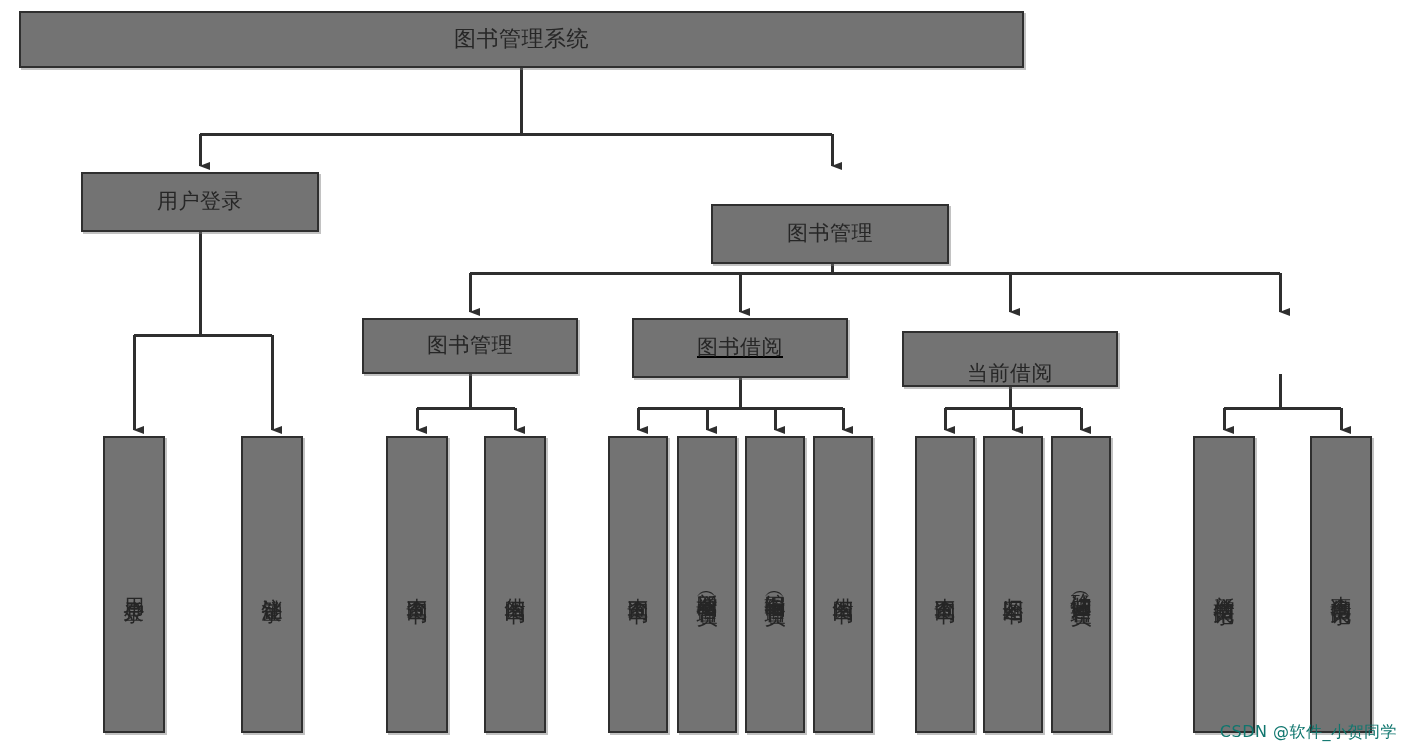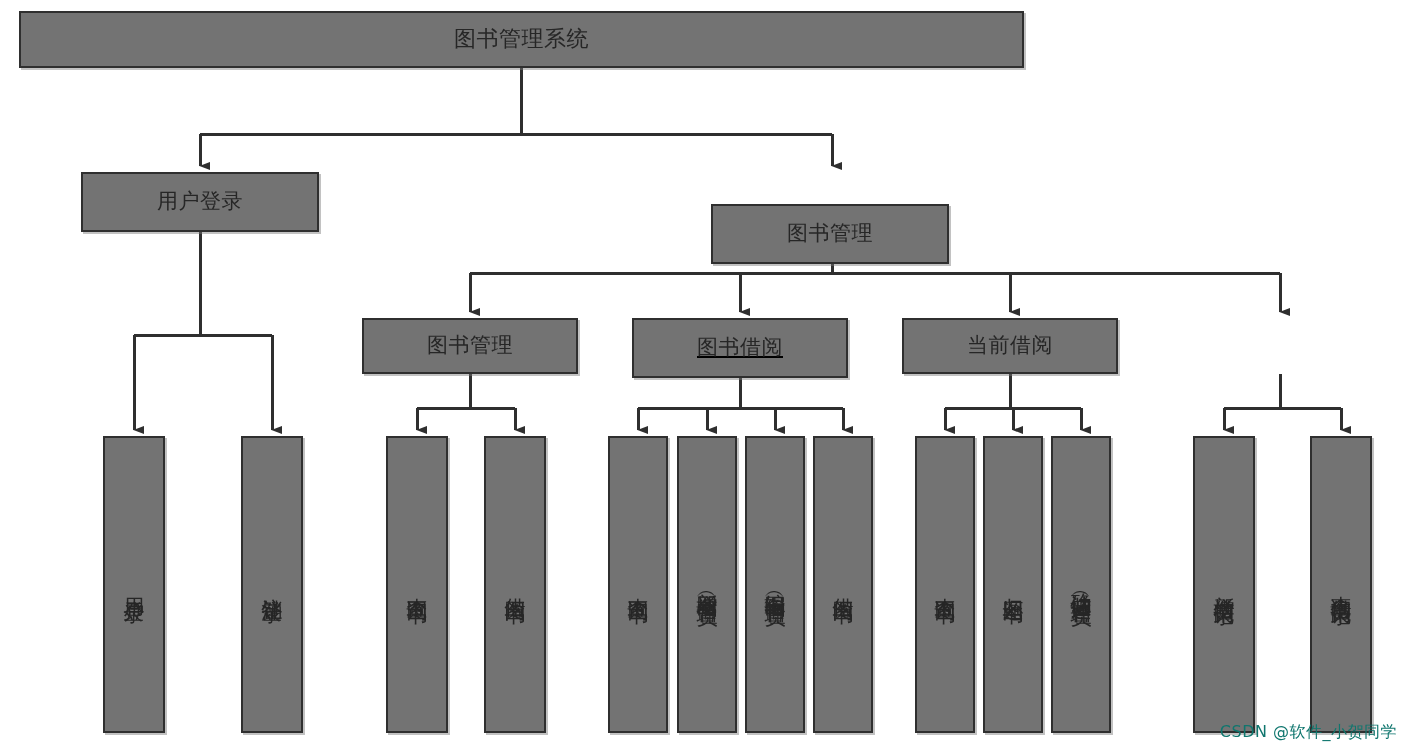--- a/index.html
+++ b/index.html
@@ -137,21 +137,21 @@
   </div>
 
   <div class="node-box" style="left:362px; top:318px; width:216px; height:56px;">
     <span class="node-label-h">图书管理</span>
   </div>
 
   <div class="node-box" style="left:632px; top:318px; width:216px; height:60px;text-decoration:underline;">
     <span class="node-label-h">图书借阅</span>
   </div>
 
-  <div class="node-box" style="left:902px; top:318px; width:216px; height:56px;">
+  <div class="node-box" style="left:902px; top:331px; width:216px; height:56px;align-items:flex-end;">
     <span class="node-label-h">当前借阅</span>
   </div>
 
 
   <div class="node-box" style="left:103px; top:436px; width:62px; height:297px;">
     <span class="node-label-v">用户登录</span>
   </div>
 
   <div class="node-box" style="left:241px; top:436px; width:62px; height:297px;">
     <span class="node-label-v">注销登录</span>

